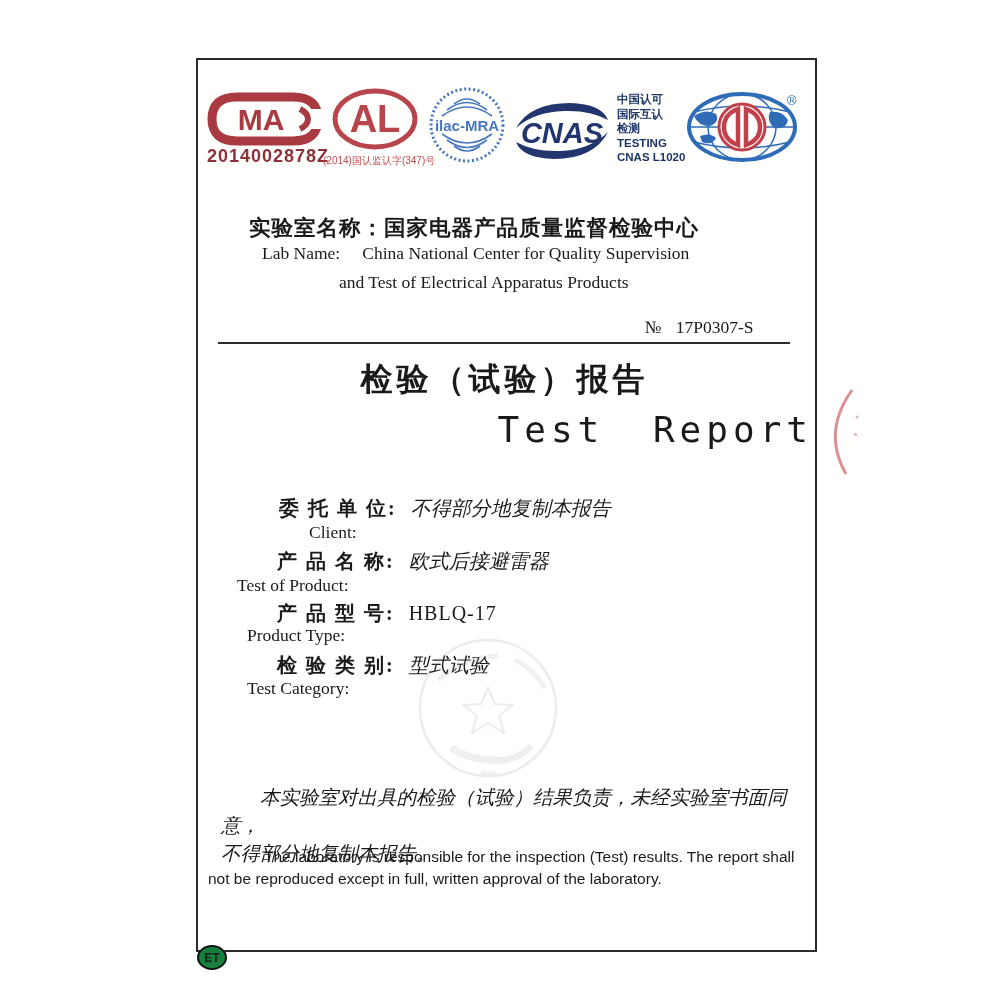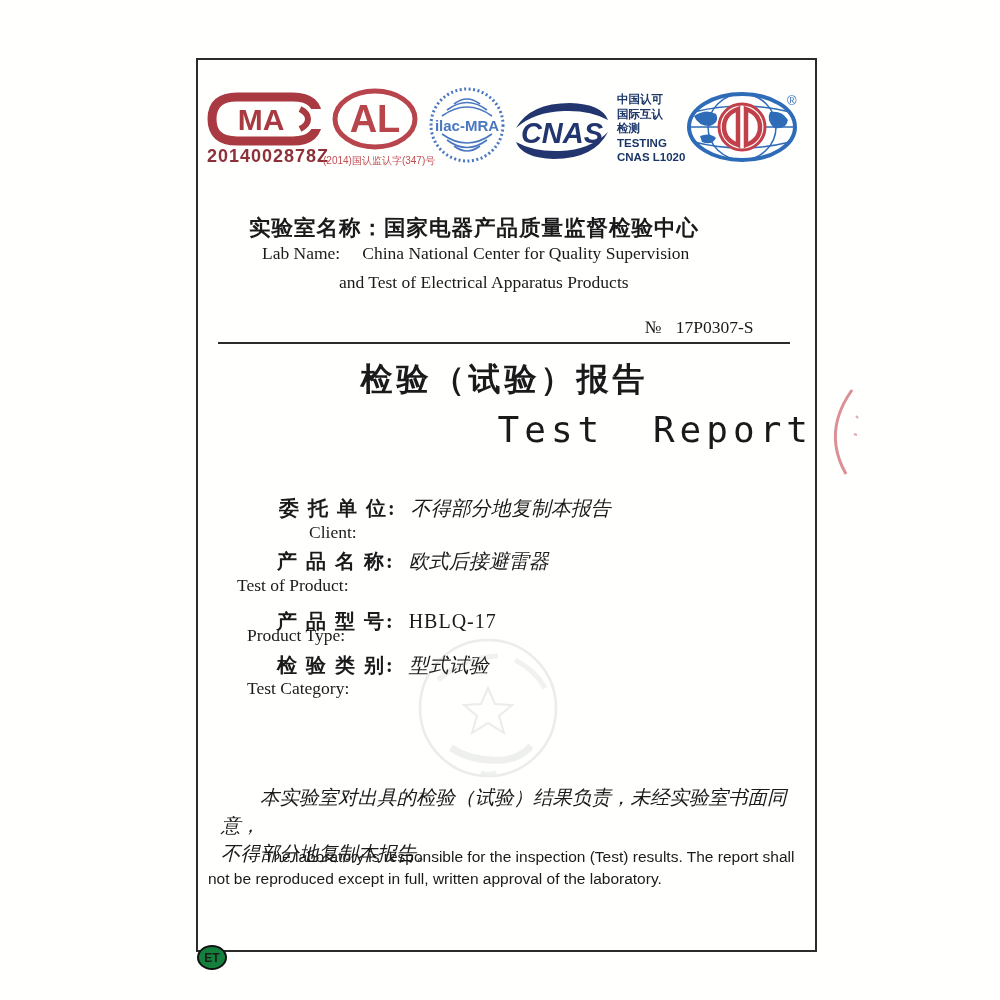--- a/index.html
+++ b/index.html
@@ -32,21 +32,21 @@
   .title-en{position:absolute;left:196px;top:409px;width:617px;text-align:right;
         font-family:"DejaVu Sans Mono",monospace;font-size:36px;letter-spacing:5px;word-spacing:22px;}
   
   .frow-zh{position:absolute;font-size:20px;white-space:nowrap;}
   .frow-zh .lbl{font-weight:600;letter-spacing:2px;}
   .frow-zh .val{margin-left:14px;font-style:italic;font-family:"DejaVu Serif",serif;}
   .frow-zh .val.latin{font-style:normal;letter-spacing:1px;font-family:"Liberation Serif",serif;}
   .frow-en{position:absolute;font-size:17.5px;}
   .r1zh{left:279px;top:495px;} .r1en{left:309px;top:522px;}
   .r2zh{left:277px;top:548px;} .r2en{left:237px;top:575px;}
-  .r3zh{left:277px;top:600px;margin-top:8px;} .r3en{left:247px;top:625px;}
+  .r3zh{left:277px;top:600px;} .r3en{left:247px;top:625px;}
   .r4zh{left:277px;top:652px;} .r4en{left:247px;top:678px;}
   
   .watermark{position:absolute;left:403px;top:630px;opacity:0.85;}
   .red-arc{position:absolute;left:826px;top:388px;}
   
   .stmt-zh{position:absolute;left:221px;top:784px;width:575px;font-size:19.5px;line-height:28px;
         font-style:italic;font-family:"DejaVu Serif",serif;}
   .stmt-zh .l1{text-indent:2em;}
   .stmt-en{position:absolute;left:208px;top:846px;width:590px;font-size:15.5px;line-height:22px;
         font-family:"Liberation Sans",sans-serif;}

